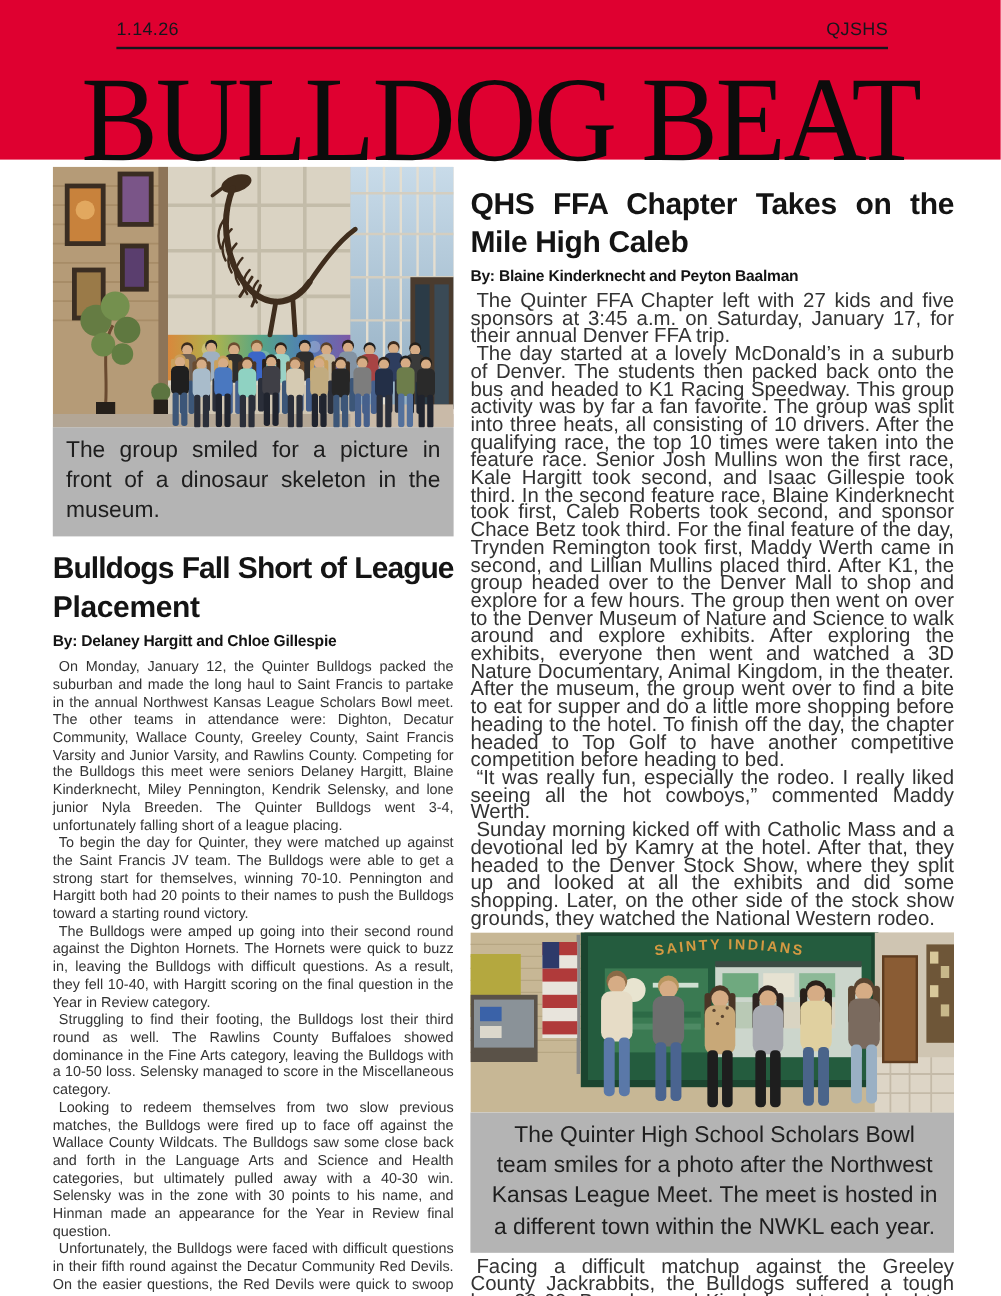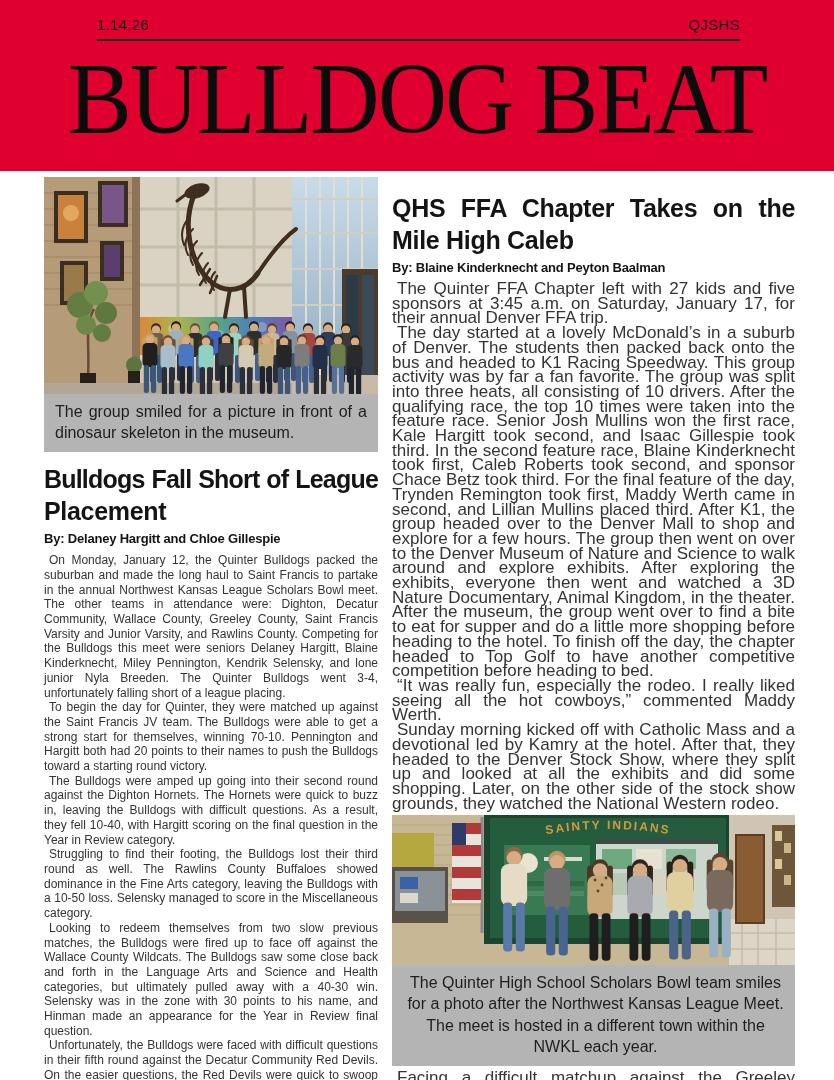--- a/index.html
+++ b/index.html
@@ -1,40 +1,40 @@
 <!DOCTYPE html>
 <html><head>
 <meta charset="utf-8">
 <style>
   html,body{margin:0;padding:0;}
   body{
     width:834px;height:1080px;background:#ffffff;overflow:hidden;position:relative;
     font-family:"Liberation Sans",sans-serif;
   }
   
-  .masthead{height:171px;background:#DF0030;}
+  .masthead{height:133px;background:#DF0030;}
   .masthead-meta{
     display:flex;justify-content:space-between;align-items:flex-end;
     margin:0 94px 0 97px;padding:16px 0 6px;border-bottom:2px solid #16161c;
     font-size:15px;color:#16161c;letter-spacing:.3px;font-weight:500;
   }
   .masthead-title{
     text-align:center;font-family:"Liberation Serif","DejaVu Serif",serif;
     font-size:96px;line-height:1;letter-spacing:-2px;color:#0c0c0c;
     margin-top:8px;font-weight:400;transform:scaleY(1.05);transform-origin:top center;
     white-space:nowrap;
   }
   
   .page-main{display:flex;gap:14px;padding:6px 39px 0 44px;}
   .col-left{flex:0 0 334px;width:334px;}
   .col-right{flex:0 0 403px;width:403px;}
   figure{margin:0;}
   .photo-frame svg{display:block;}
   .caption{
-    background:#b4b4b4;color:#1e1e1e;font-size:16px;line-height:1.32;
+    background:#b4b4b4;color:#1e1e1e;font-size:19px;line-height:1.32;
     padding:7px 11px 9px;
   }
   .caption.justify{text-align:justify;}
   .caption.center{text-align:center;padding-left:15px;}
   
   .headline{
     font-size:25px;color:#141414;margin:12px 0 0;line-height:1.26;
     font-weight:700;letter-spacing:-0.3px;
   }
   .col-right .headline{margin-top:16px;}

